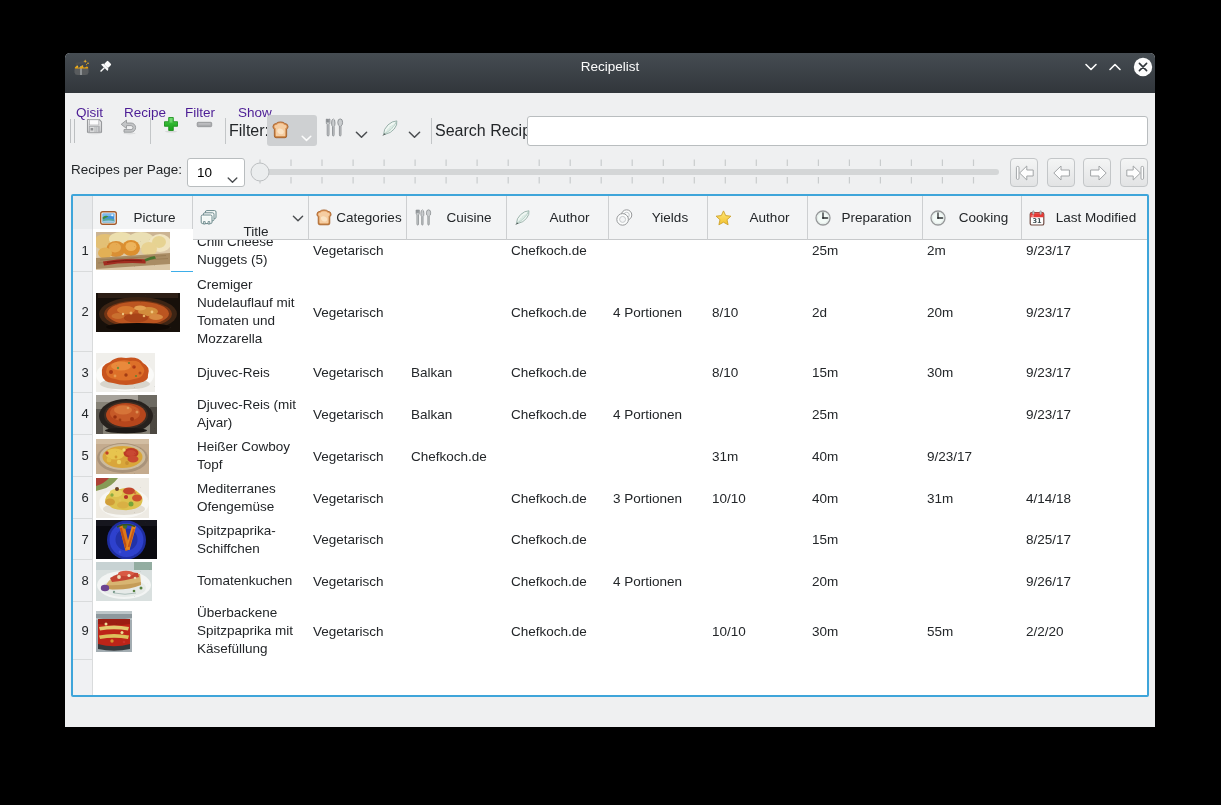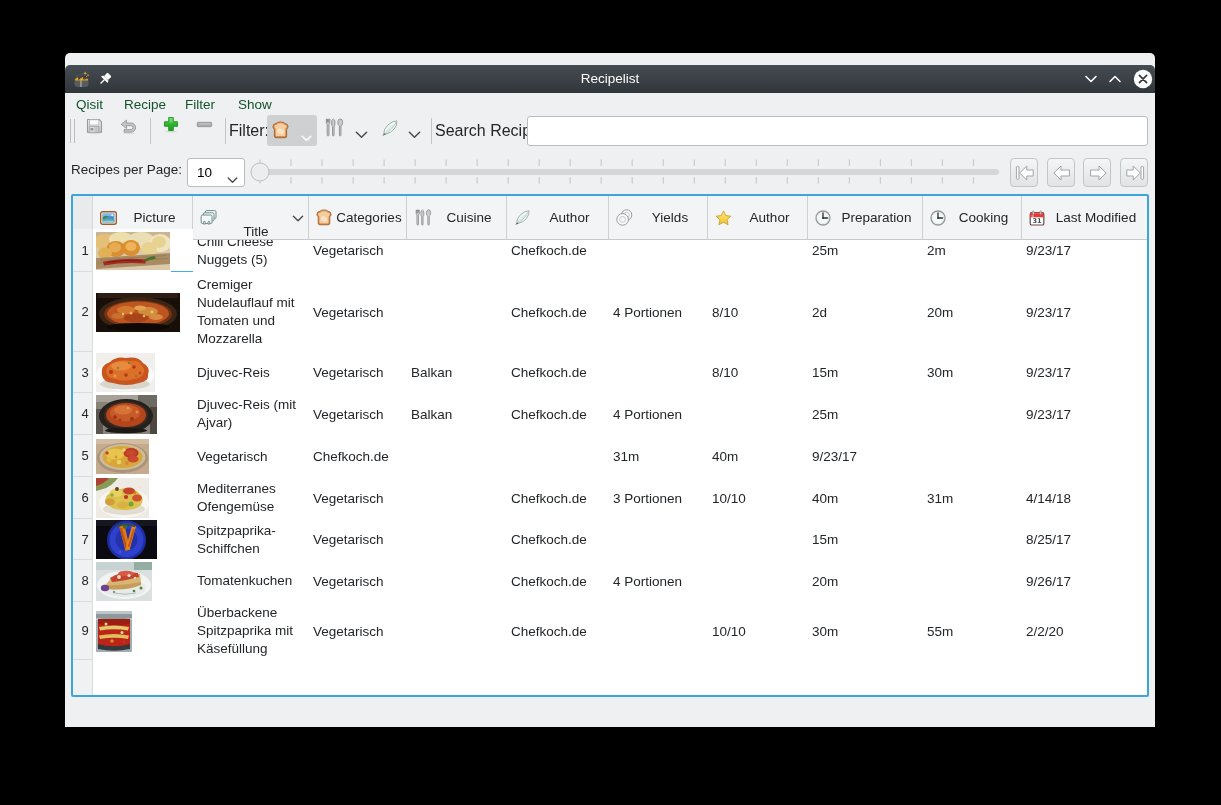--- a/index.html
+++ b/index.html
@@ -1,30 +1,30 @@
 <!DOCTYPE html>
 <html><head>
 <meta charset="utf-8">
 <style>
 * { margin:0; padding:0; box-sizing:border-box; }
 html,body { width:1221px; height:805px; background:#000; overflow:hidden;
   font-family:"Liberation Sans","DejaVu Sans",sans-serif; }
 .window { position:absolute; left:65px; top:53px; width:1090px; height:674px;
   background:#eff0f1; border-radius:5px 5px 0 0; }
 
-.titlebar { position:absolute; left:0; top:12px; width:100%; height:28px;
+.titlebar { position:absolute; left:0; top:0; width:100%; height:40px;
   background:linear-gradient(#454c52,#31363b); border-radius:5px 5px 0 0; }
 .titlebar .apptitle { position:absolute; left:0; top:0; width:100%; height:28px;
   line-height:28px; text-align:center; color:#fcfcfc; font-size:13.5px; }
 .tb-icon { position:absolute; top:5px; }
 .win-btn { position:absolute; top:5px; width:18px; height:18px; }
 
 .menubar { position:absolute; left:0; top:28px; width:100%; height:31px; }
-.menu-item { position:absolute; top:8px; height:31px; line-height:31px;
-  font-size:13.5px; color:#14532d;text-align:right; }
+.menu-item { position:absolute; top:16px; height:31px; line-height:31px;
+  font-size:13.5px; color:#4c1d95;text-align:right; }
 
 .toolbar { position:absolute; left:0; top:59px; width:100%; height:38px; }
 .tbar-sep { position:absolute; top:6px; height:26px; width:1px; background:#c3c6c8; }
 .tbar-handle { position:absolute; left:5px; top:7px; height:24px; width:5px;
   border-left:1.5px solid #bcbfc1; border-right:1.5px solid #bcbfc1; }
 .tbar-btn { position:absolute; }
 .tbar-label { position:absolute; top:0; height:38px; line-height:38px;
   font-size:16px; color:#232629; }
 .filter-btn-pressed { position:absolute; left:202px; top:3px; width:50px; height:31px;
   background:#ced0d2; border-radius:3px; }
@@ -586,20 +586,23 @@
         <circle cx="13" cy="21" r="2.4" fill="#e2bd46"></circle>
         <circle cx="23" cy="23" r="2.2" fill="#ecd260"></circle>
         <circle cx="31" cy="24" r="1.9" fill="#c79030"></circle>
         <circle cx="28" cy="11" r="1.7" fill="#eed772"></circle>
         <circle cx="11" cy="14" r="1.7" fill="#bf4229"></circle>
         <circle cx="20" cy="18" r="1.4" fill="#d1992e"></circle>
         <rect width="53" height="35" filter="url(#phgrain)" opacity="0.4"></rect>
             <rect width="53" height="35" filter="url(#phgrain-l)" opacity="0.45"></rect>
         </svg>
       </div>
+      <div class="td td-title">
+          <span>Heißer Cowboy Topf</span>
+        </div>
       <div class="td">Vegetarisch</div>
       <div class="td">Chefkoch.de</div>
       <div class="td"></div>
       <div class="td"></div>
       <div class="td">31m</div>
       <div class="td">40m</div>
       <div class="td">9/23/17</div>
     </div>
     <div class="tgrid trow" style="height:42px;">
       <div class="rn">6</div>

